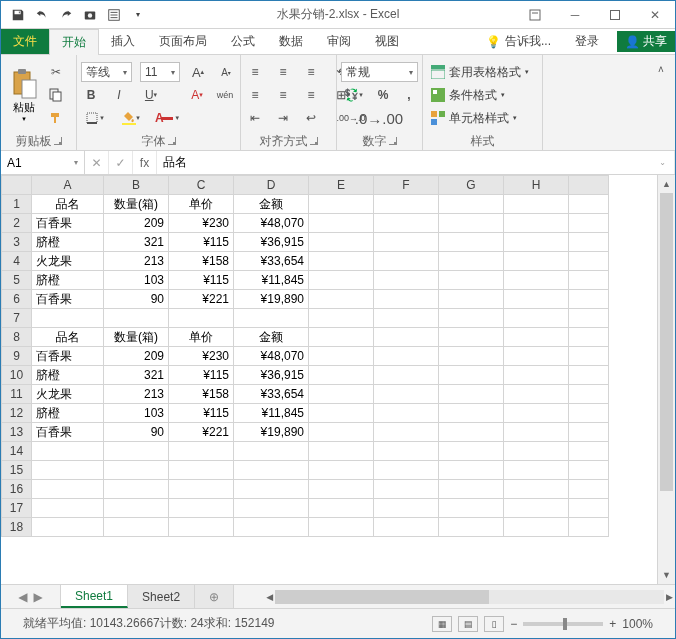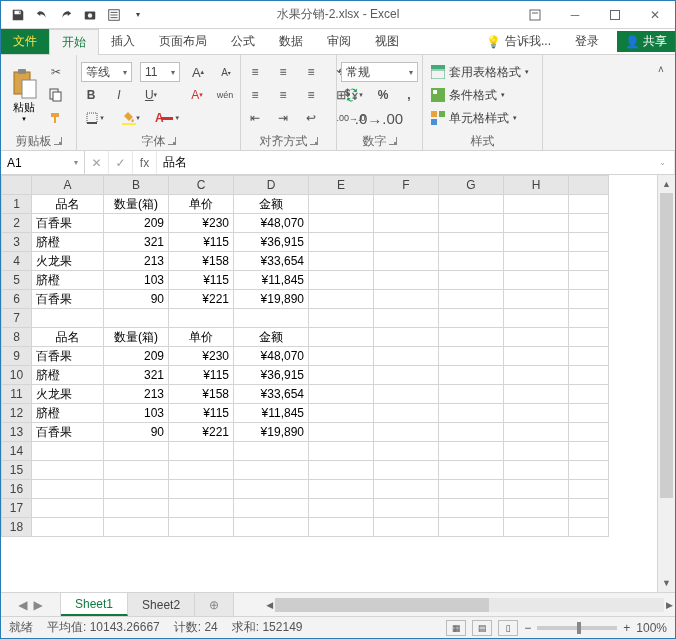--- a/index.html
+++ b/index.html
@@ -54,21 +54,21 @@
 .sb-track{flex:1;position:relative}
 .sb-thumb{position:absolute;left:2px;right:2px;top:0;height:80%;background:#cdcdcd}
 .tabs-bar{height:24px;border-top:1px solid #d4d4d4;display:flex;align-items:stretch;background:#f3f3f3}
 .tnav{width:60px;display:flex;align-items:center;justify-content:center;gap:6px;color:#888;border-right:1px solid #d4d4d4}
 .stab{padding:0 14px;display:flex;align-items:center;border-right:1px solid #d4d4d4;background:#e8e8e8;color:#444}
 .stab.active{background:#fff;color:#0f7b3e;border-bottom:2px solid #0f7b3e}
 .stab.add{color:#888}
 .hsb{flex:1;display:flex;align-items:center;padding:0 2px;margin-left:30px}
 .hsb-track{flex:1;height:14px;background:#e8e8e8;position:relative;margin:0 2px}
 .hsb-thumb{position:absolute;left:0;top:0;bottom:0;width:55%;background:#cdcdcd}
-.statusbar{height:22px;background:#f3f3f3;border-top:1px solid #d4d4d4;display:flex;align-items:center;padding:0 8px;color:#555;gap:14px}
+.statusbar{height:30px;background:#f3f3f3;border-top:1px solid #d4d4d4;display:flex;align-items:center;padding:0 22px;color:#555;}
 .sb-right{margin-left:auto;display:flex;align-items:center;gap:6px}
 .view-btn{width:20px;height:16px;border:1px solid #bbb;display:flex;align-items:center;justify-content:center;font-size:9px}
 .slider{width:80px;height:4px;background:#cdcdcd;position:relative}
 .slider::after{content:"";position:absolute;left:50%;top:-4px;width:4px;height:12px;background:#888}
 svg{fill:currentColor}
 </style>
 </head>
 <body>
 
 <div class="titlebar">

